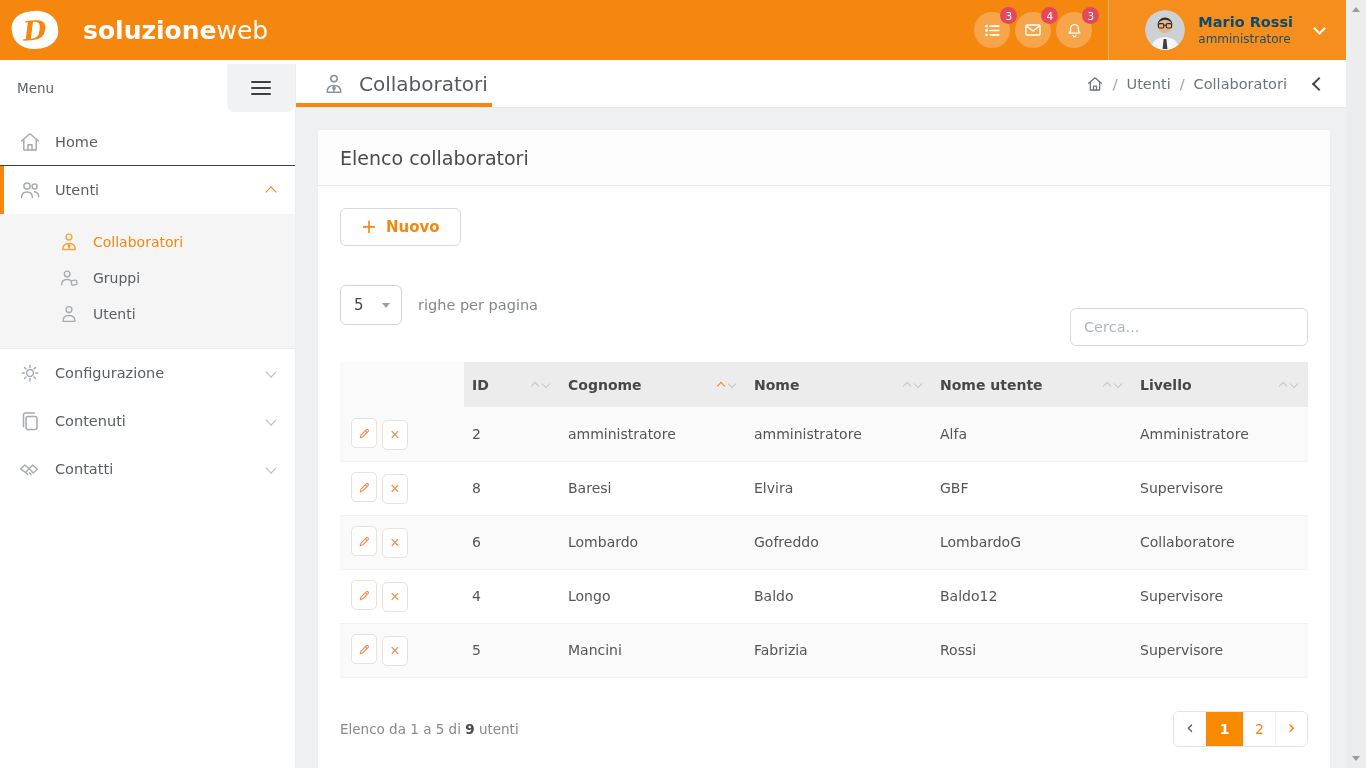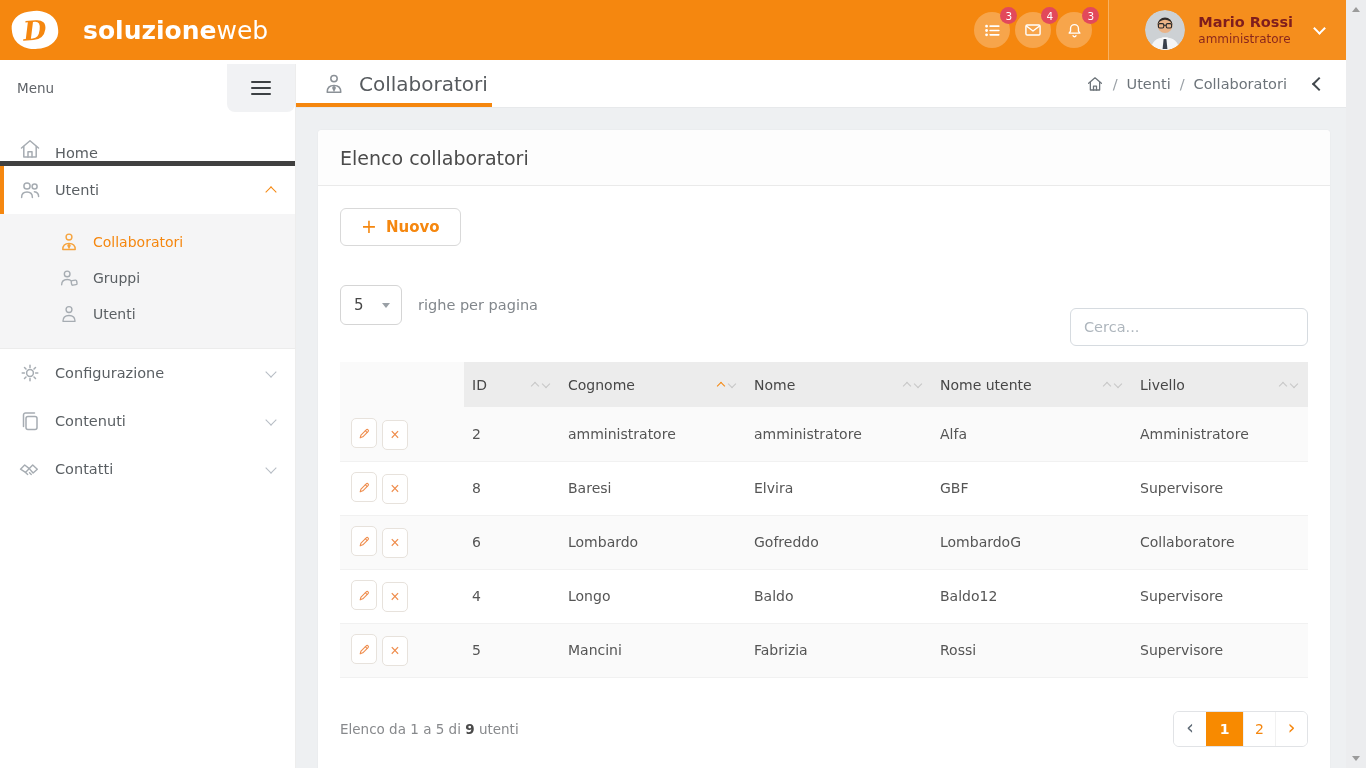--- a/index.html
+++ b/index.html
@@ -32,41 +32,41 @@
   .notif-btn { position:relative; width:36px; height:36px; border-radius:50%;
                background:rgba(255,255,255,.25); display:flex; align-items:center; justify-content:center;
                color:#fff; cursor:pointer; }
   .badge { position:absolute; top:-5px; right:-7px; min-width:17px; height:17px; border-radius:9px;
            background:#E2495B; color:#fff; font-size:10.5px; display:flex; align-items:center;
            justify-content:center; padding:0 4px; }
   .topbar-divider { width:1px; height:60px; background:rgba(255,255,255,.35); }
   .user-menu { display:flex; align-items:center; height:100%; padding:0 22px 0 36px;
                background:rgba(255,255,255,.06); cursor:pointer; }
   .avatar { width:40px; height:40px; border-radius:50%; overflow:hidden; flex:0 0 auto; }
-  .user-text { color:#7f1d1d; line-height:1.3; margin-left:13px; }
+  .user-text { color:#0c4a6e; line-height:1.3; margin-left:13px; }
   .user-name { font-weight:700; font-size:14.5px; }
   .user-role { font-size:12px; opacity:.92; }
   .user-caret { width:9px; height:9px; border-right:2px solid #fff; border-bottom:2px solid #fff;
                 transform:rotate(45deg); margin-left:22px; margin-top:-4px; }
 
   
   .sidebar { position:absolute; top:64px; left:0; width:296px; bottom:0; background:#fff;
              border-right:1px solid #ededed; z-index:30; }
   .sidebar-top { height:48px; display:flex; align-items:stretch; }
   .menu-label { flex:1; display:flex; align-items:center; padding-left:17px; font-size:13.5px; color:#5f6368; }
   .hamburger-btn { width:68px; background:#f1f2f4; border-radius:0 0 8px 8px; display:flex;
                    align-items:center; justify-content:center; cursor:pointer; }
   .hamburger-icon { width:20px; height:14px; display:flex; flex-direction:column; justify-content:space-between; }
   .hamburger-icon i { display:block; height:2px; background:#3c4043; border-radius:1px; }
 
   .nav { padding-top:6px; }
   .nav-item { position:relative; height:48px; display:flex; align-items:center; padding:0 20px 0 18px;
               color:#5a5f63; font-size:14.5px; cursor:pointer; }
   .nav-item .nav-icon { width:24px; height:24px; margin-right:13px; color:#a6acb2; flex:0 0 auto; }
-  .nav-item.bordered { border-bottom:5px solid #404040;align-items:flex-end; }
+  .nav-item.bordered { border-bottom:1px solid #404040; }
   .active-bar { position:absolute; left:0; top:0; bottom:0; width:4px; background:#F5870F; }
   .caret { width:8px; height:8px; border-right:1.7px solid #b6bcc4; border-bottom:1.7px solid #b6bcc4;
            transform:rotate(45deg); margin-left:auto; margin-top:-3px; }
   .caret.up { transform:rotate(-135deg); border-color:#F5870F; margin-top:4px; }
 
   .submenu { background:#f5f5f6; border-bottom:1px solid #ececec; padding:10px 0 16px; }
   .sub-item { height:36px; display:flex; align-items:center; padding-left:58px; font-size:14px;
               color:#5a5f63; cursor:pointer; }
   .sub-item .nav-icon { width:22px; height:22px; margin-right:13px; color:#a6acb2; }
   .sub-item.active { color:#F5870F; }
@@ -106,21 +106,21 @@
   .select-caret { width:0; height:0; border-left:4.5px solid transparent; border-right:4.5px solid transparent;
                   border-top:5px solid #9aa0a6; }
   .controls-label { margin-left:16px; color:#82878c; font-size:14.5px; }
   .search-input { margin-left:auto; width:238px; height:38px; border:1px solid #d6dbe0; border-radius:6px;
                   padding:0 13px; font-size:14.5px; color:#444; outline:none; font-family:inherit;margin-top:44px; }
   .search-input::placeholder { color:#aeb6bd; }
 
   .table-wrap { margin-top:16px; }
   table { width:100%; border-collapse:collapse; table-layout:fixed; }
   th { height:45px; background:#ececec; font-size:14px; color:#474747; text-align:left;
-       padding:0 8px; font-weight:400; cursor:pointer; }
+       padding:0 8px; font-weight:700; cursor:pointer; }
   th.actions-col { background:#fafafa; cursor:default; }
   .th-inner { display:flex; align-items:center; justify-content:space-between; }
   .sort { display:inline-flex; gap:5px; align-items:center; margin-right:3px; }
   .sc { width:6px; height:6px; border-left:1.6px solid #c6c6c6; border-top:1.6px solid #c6c6c6; }
   .sc.up { transform:rotate(45deg); margin-top:2px; }
   .sc.down { transform:rotate(225deg); margin-top:-2px; }
   .sort.on .sc.up { border-color:#F5870F; }
 
   td { height:54px; border-bottom:1px solid #f1f1f1; font-size:14px; color:#555; padding:0 8px; }
   tr.striped td { background:#fafafa; }

